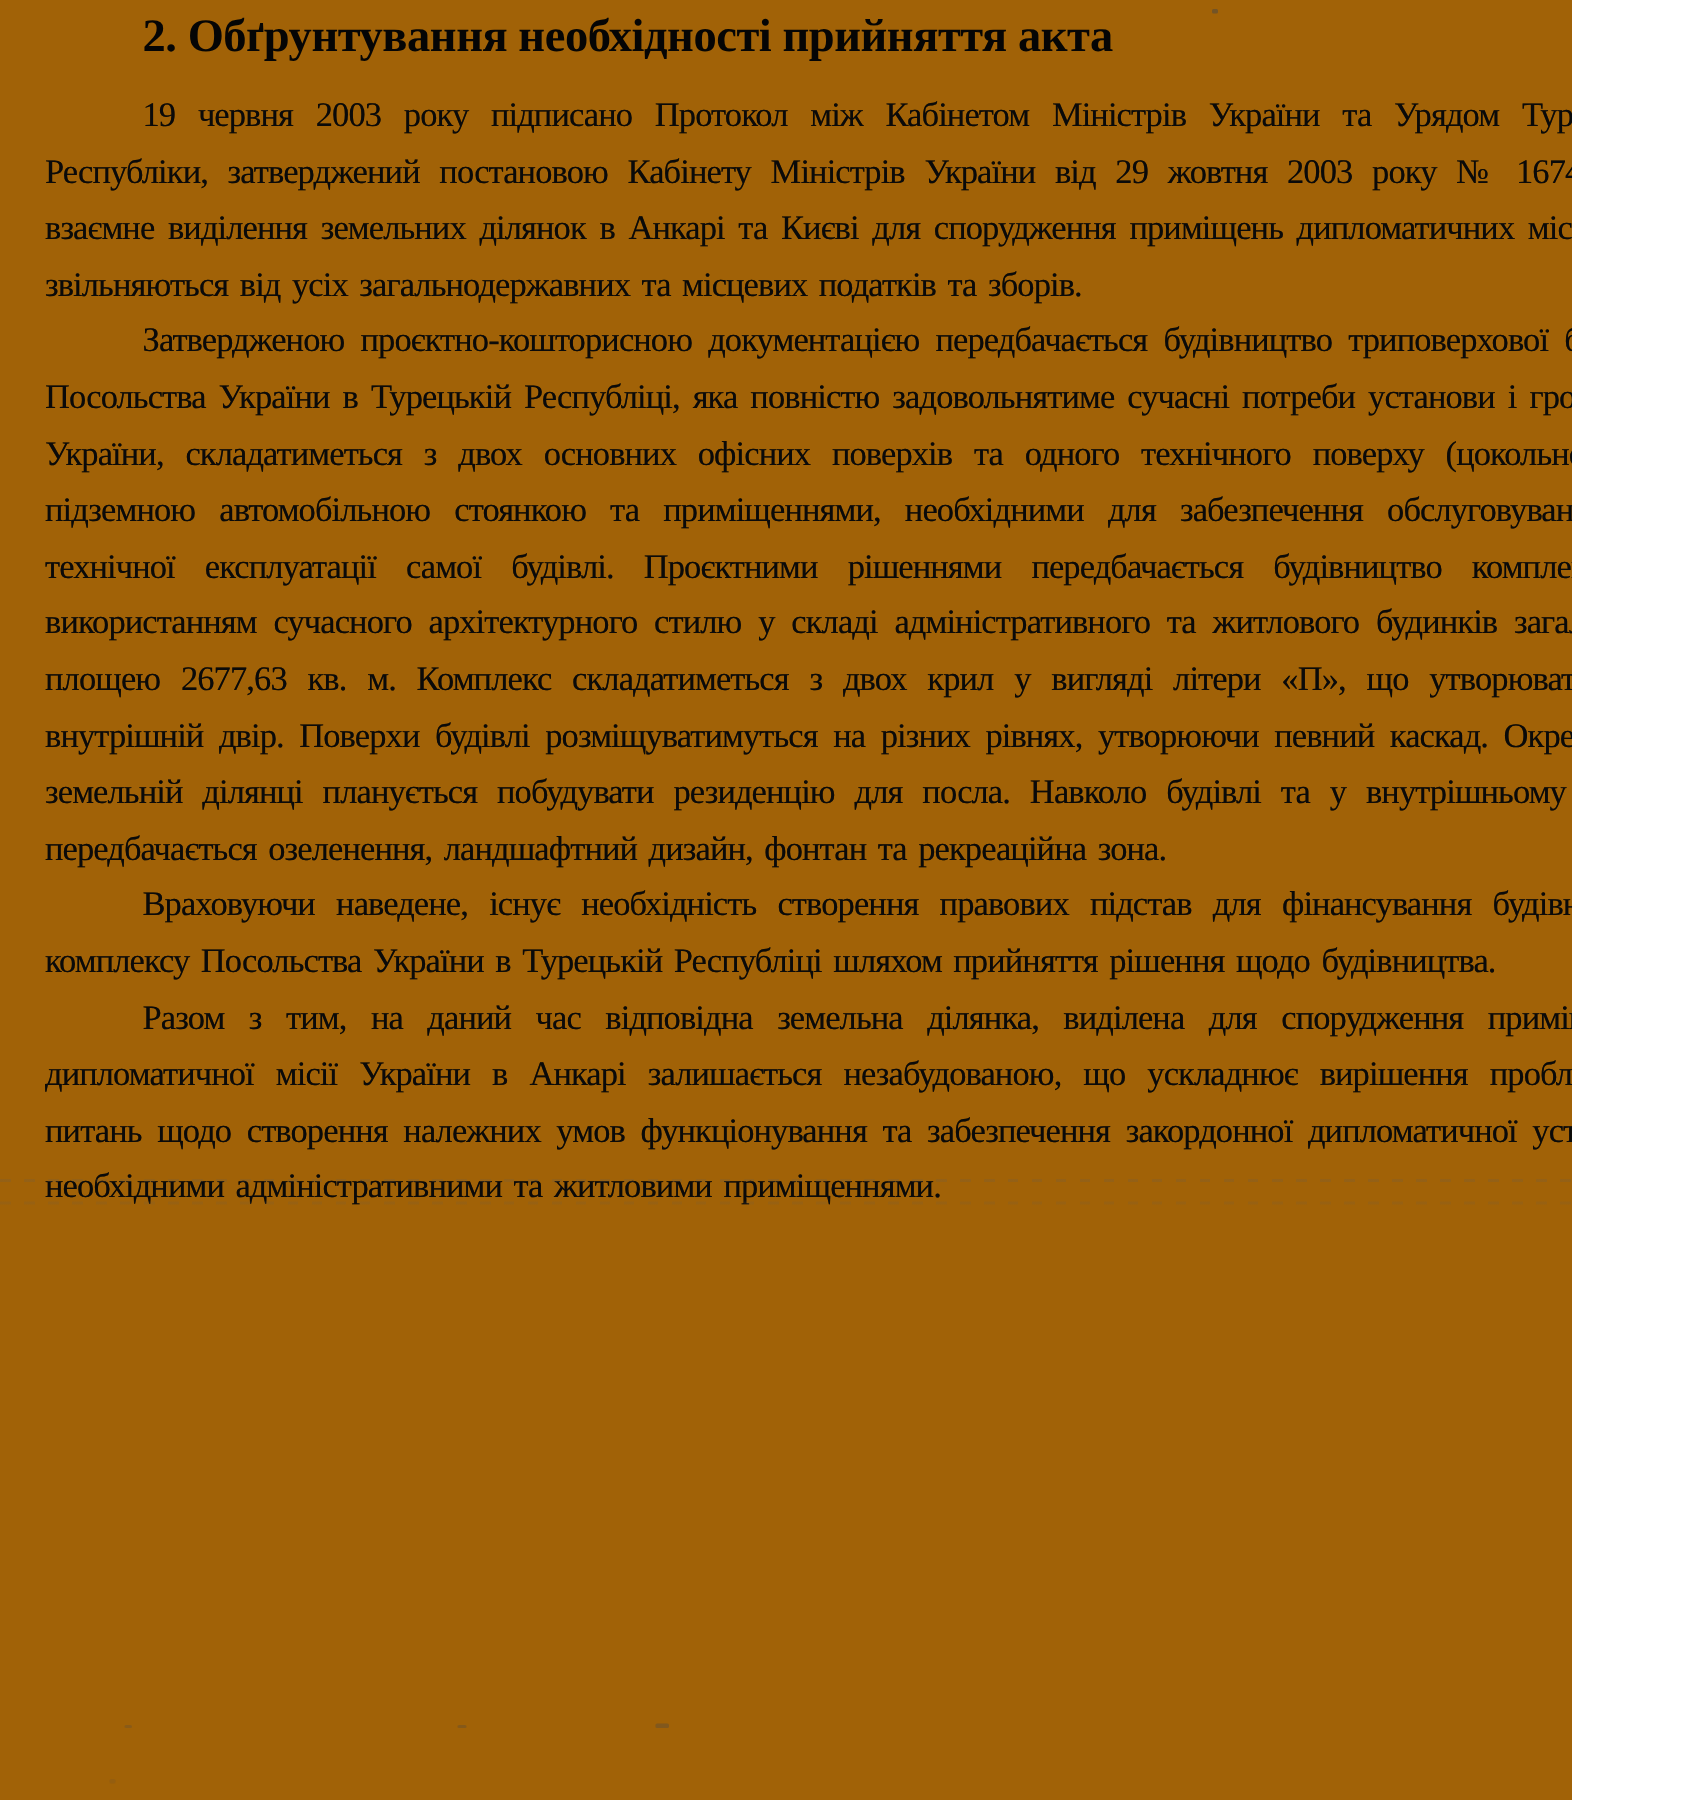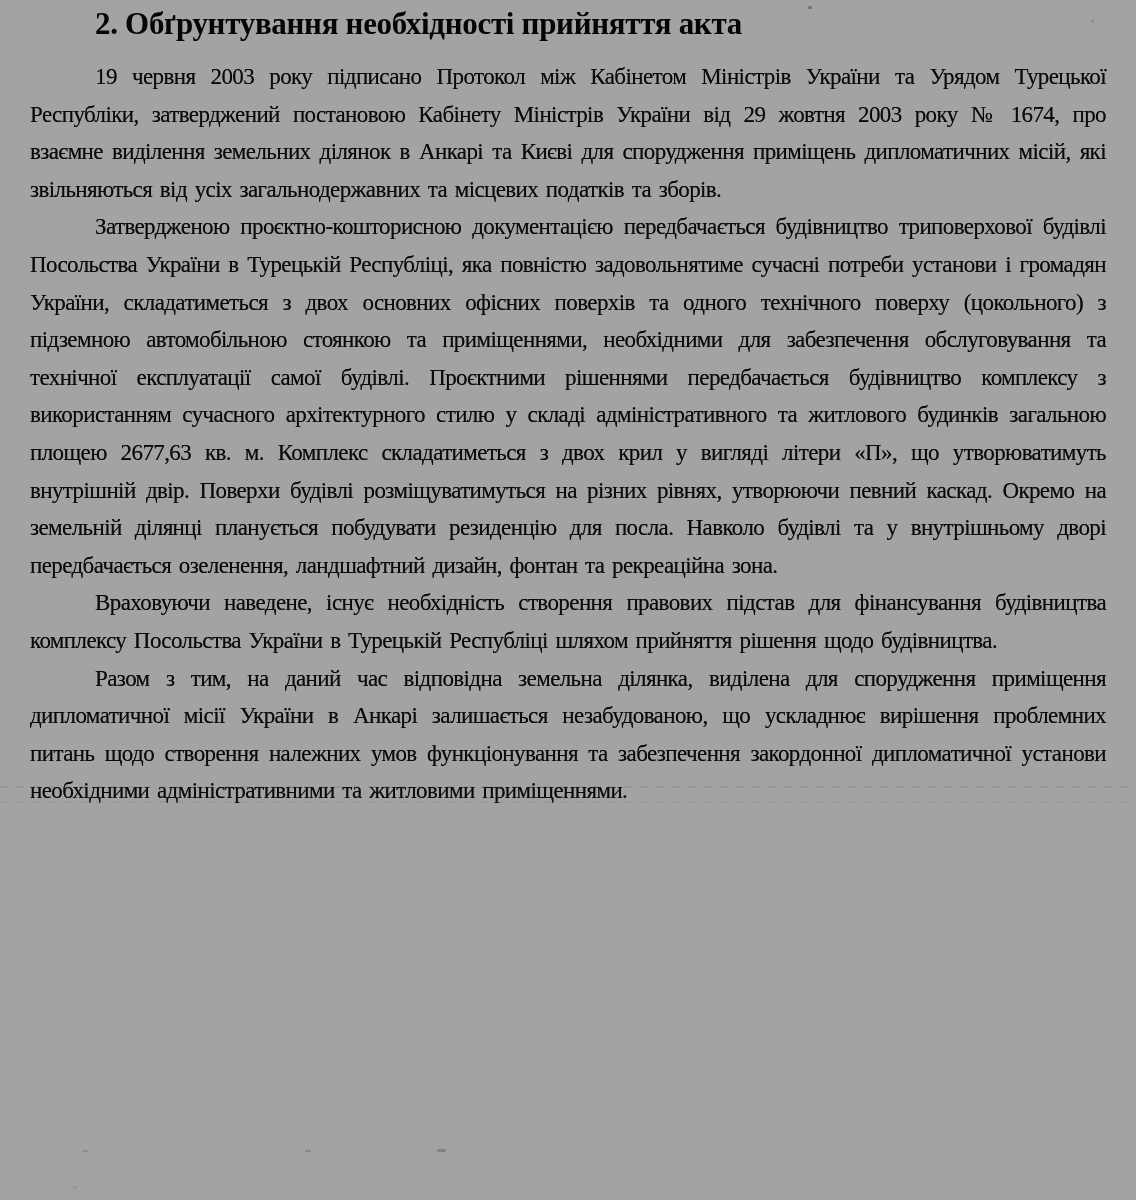--- a/index.html
+++ b/index.html
@@ -3,23 +3,23 @@
 <meta charset="utf-8">
 <style>
   * { box-sizing: border-box; }
   html, body {
     margin: 0;
     padding: 0;
     background: #ffffff;
   }
   .page {
     position: relative;
-    width: 1136px;
+    width: 1048px;
     height: 1200px;
-    background: #a3a3a3;
+    background: #a16207;
     color: #0a0a0a;
     font-family: "Liberation Serif", "DejaVu Serif", serif;
     overflow: hidden;
   }
   .content {
     position: absolute;
     left: 30px;
     top: 6px;
     width: 1076px;
   }

